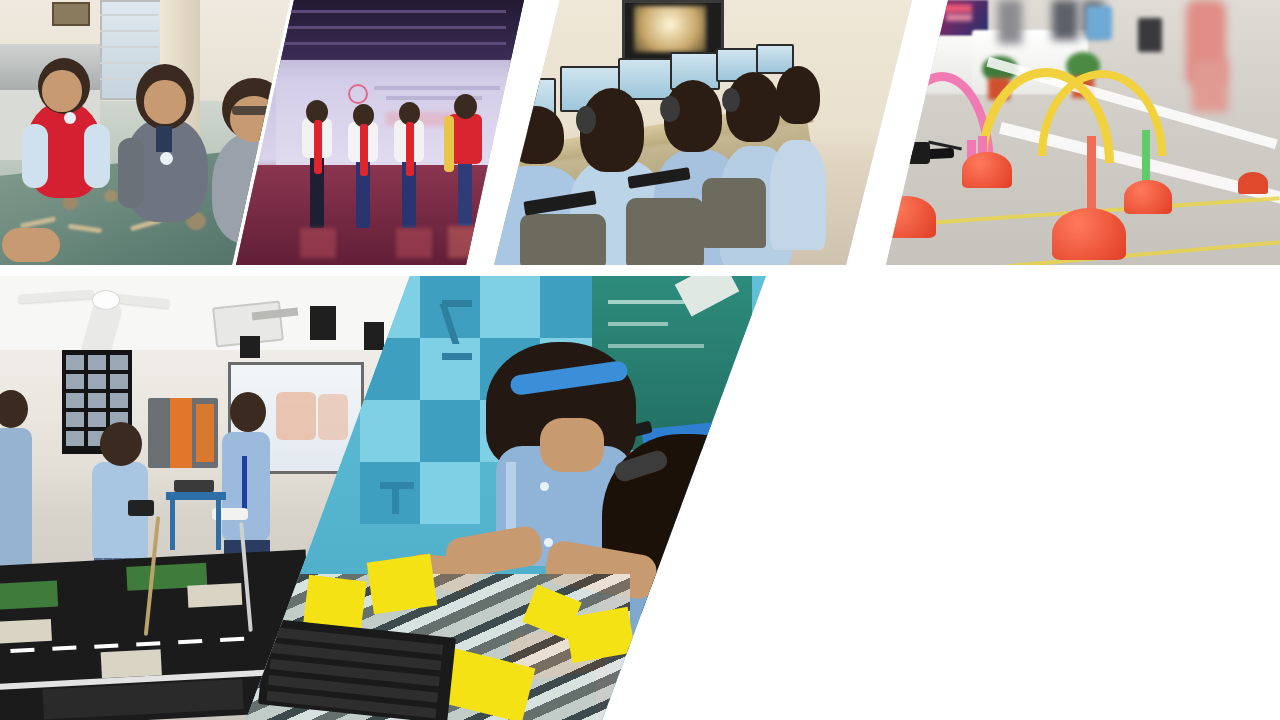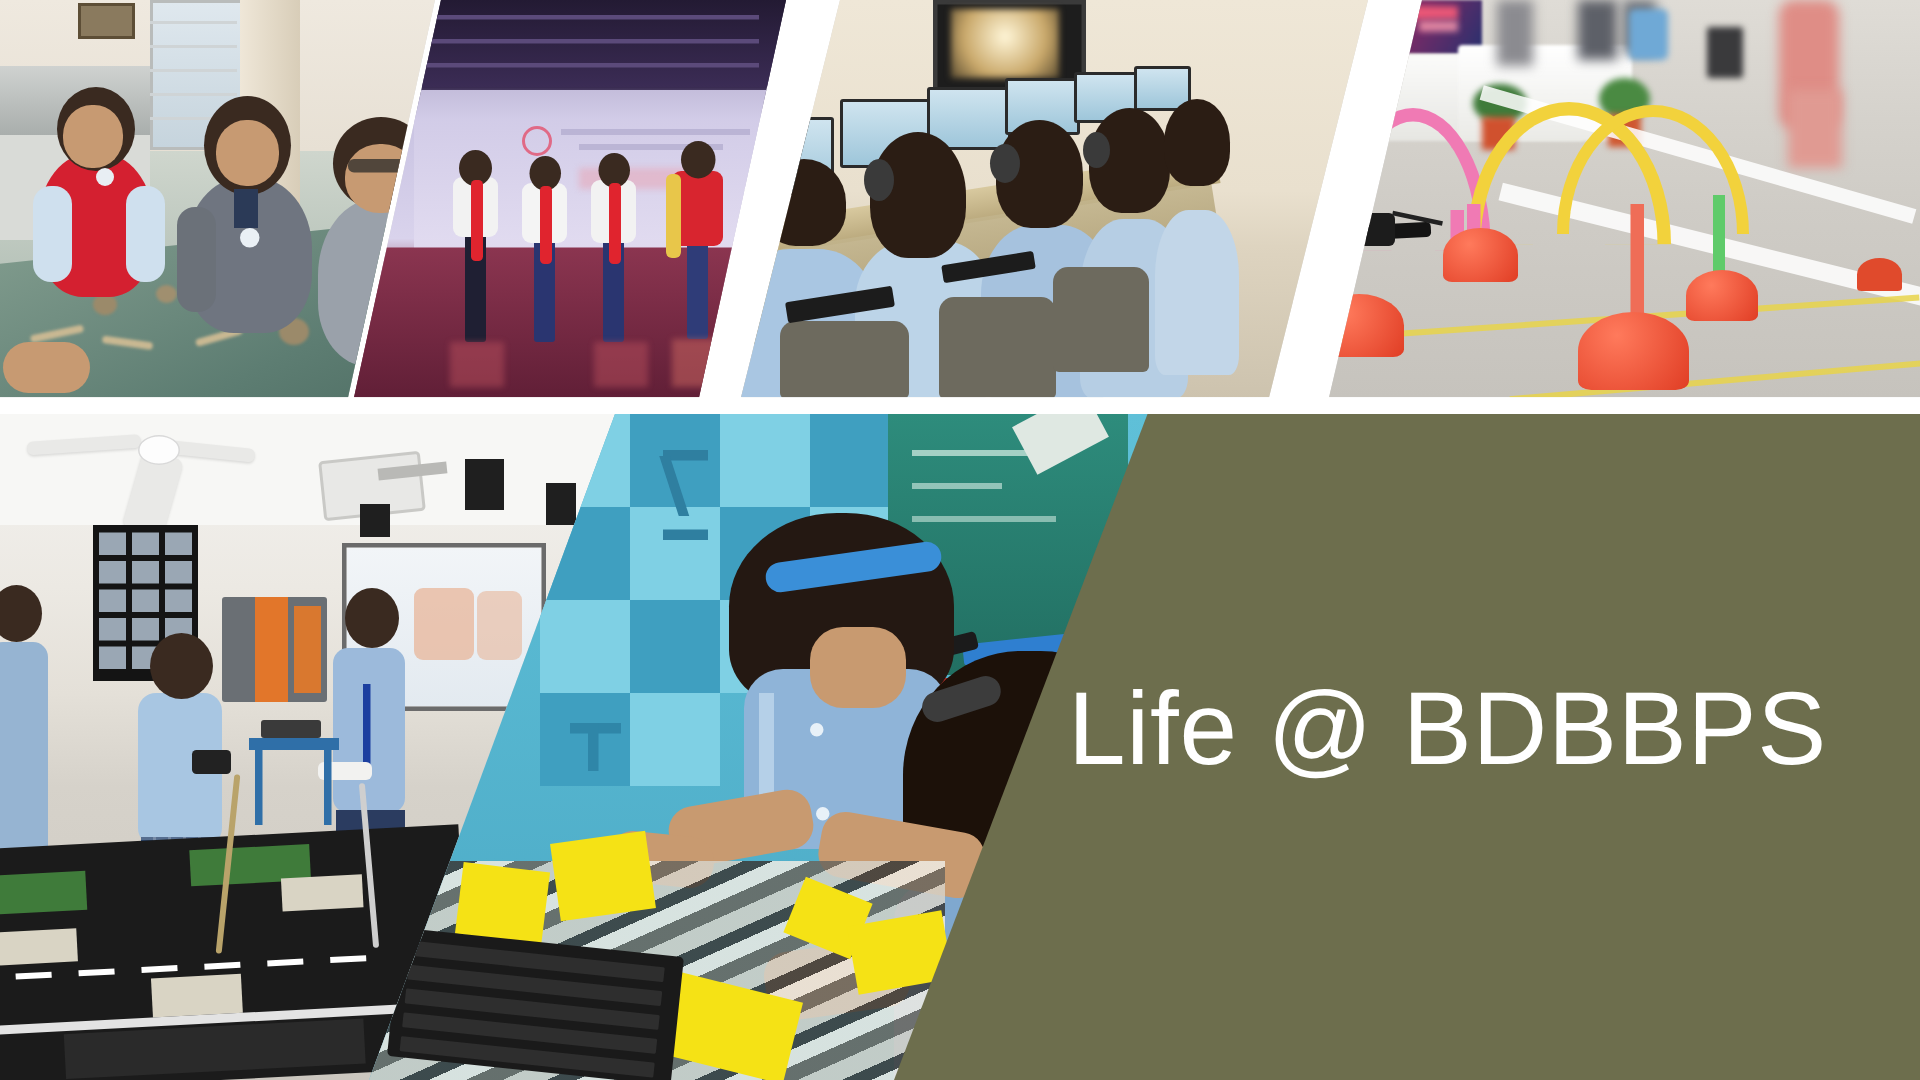--- a/index.html
+++ b/index.html
@@ -494,17 +494,14 @@
         <div class="lay kbd" style="left:52px;top:352px;width:190px;height:86px;transform:rotate(6deg);">
           <b style="left:8px;top:8px;width:170px;height:10px;"></b>
           <b style="left:8px;top:24px;width:170px;height:10px;"></b>
           <b style="left:8px;top:40px;width:170px;height:10px;"></b>
           <b style="left:8px;top:56px;width:170px;height:10px;"></b>
           <b style="left:8px;top:72px;width:170px;height:10px;"></b>
         </div>
       </div>
     </div>
 
-    <div id="p-title">
-      <div id="title-text">Life @ BDBBPS</div>
-    </div>
   </div>
 </div>
 
 </body></html>

